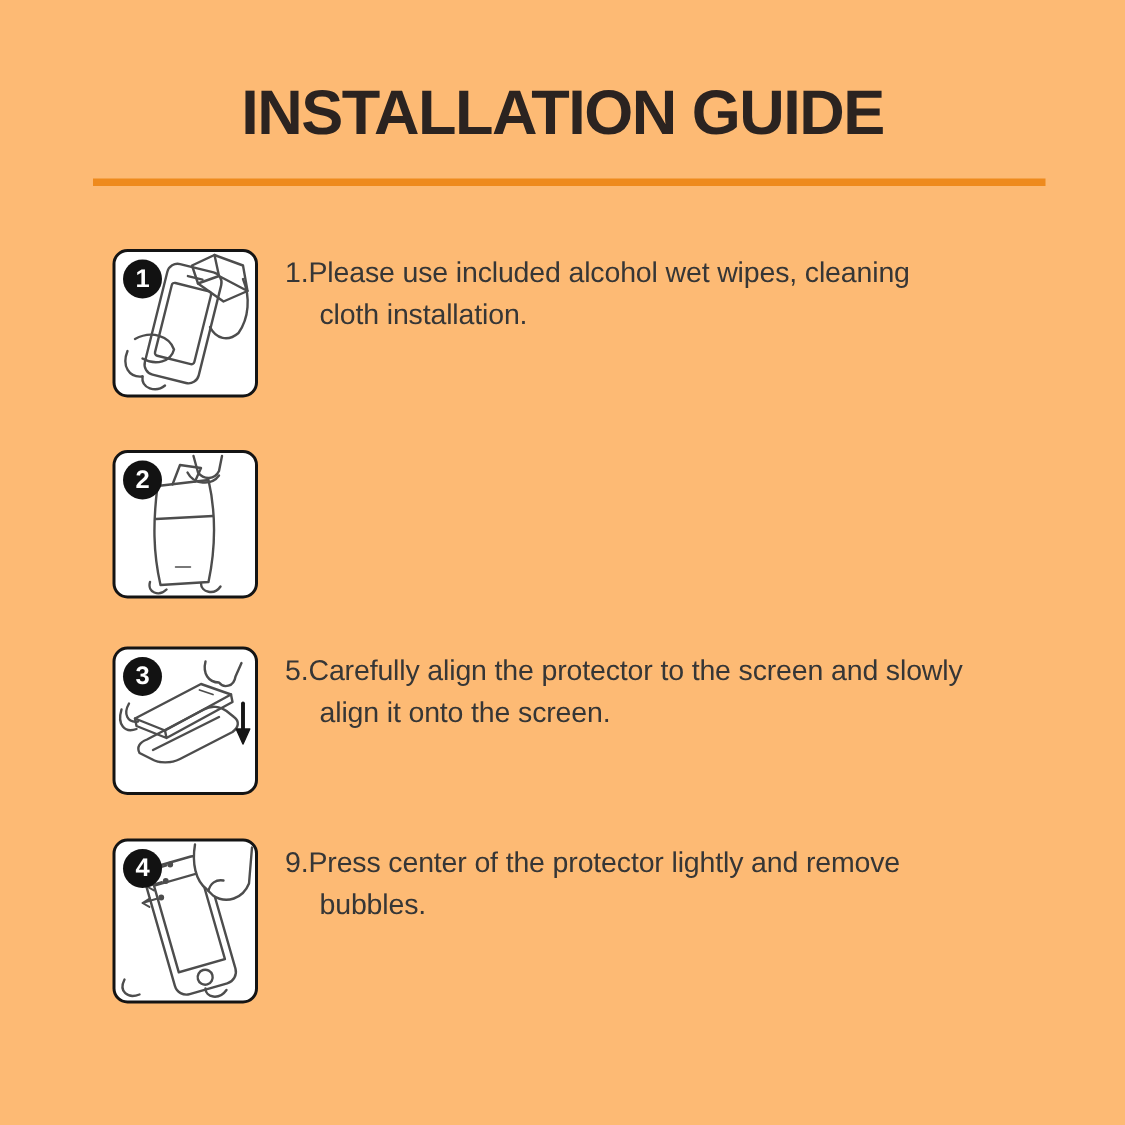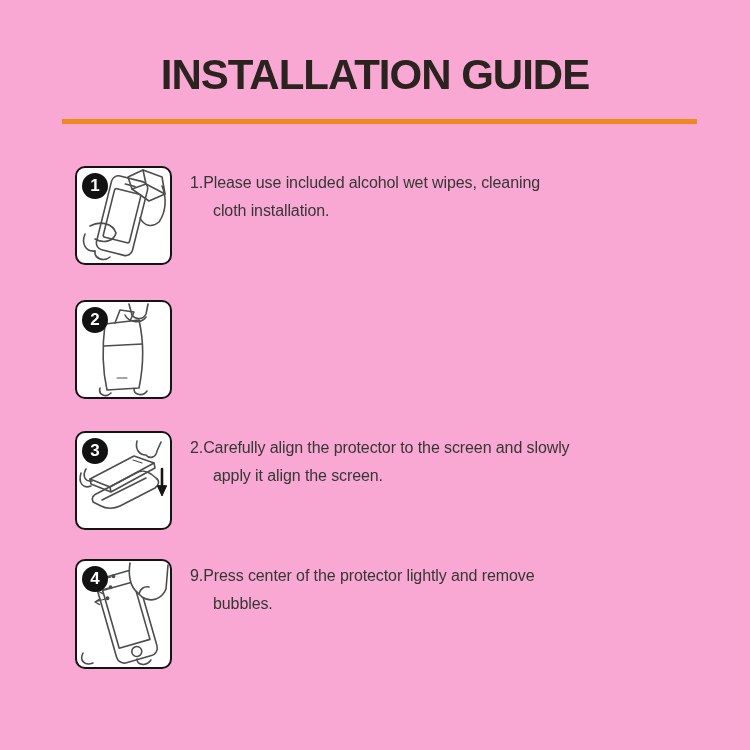--- a/index.html
+++ b/index.html
@@ -1,19 +1,19 @@
 <!DOCTYPE html>
 <html><head>
 <meta charset="utf-8">
 <style>
   html,body{margin:0;padding:0;background:#fff;}
   .page{
     position:relative;
     width:750px;height:750px;
-    background:#f9a8d4;
+    background:#fdba74;
     font-family:"Liberation Sans", sans-serif;
     overflow:hidden;
   }
   .title{
     position:absolute;top:54px;left:0;right:0;
     text-align:center;
     font-size:42px;font-weight:700;letter-spacing:-1px;
     color:#2b2320;line-height:1;
   }
   .divider{
@@ -37,21 +37,21 @@
   .illus-box svg{position:absolute;inset:0;width:100%;height:100%;}
   .badge{
     position:absolute;top:5px;left:5px;z-index:2;
     width:26px;height:26px;border-radius:50%;
     background:#121212;color:#ffffff;
     font-size:17px;font-weight:700;
     display:flex;align-items:center;justify-content:center;
   }
   .step-text{
     width:505px;margin-top:3px;
-    font-size:16px;line-height:28px;
+    font-size:19px;line-height:28px;
     color:#363636;letter-spacing:-0.1px;
   }
   .step-text .line{white-space:nowrap;}
   .step-text .cont{padding-left:23px;}
 </style>
 </head>
 <body>
 
 <div class="page">
 
@@ -115,22 +115,22 @@
           <path d="M9,36 C5,43 8,49 15,48"></path>
           <path d="M60,8 C58,16 62,22 69,22 C72,26 79,25 80,18 L84,9"></path>
           <g stroke="#161616" fill="#161616">
             <line x1="85" y1="36" x2="85" y2="55" stroke-width="2.6"></line>
             <path d="M80.5,53 L85,63 L89.5,53 Z" stroke-width="1"></path>
           </g>
         </g>
       </svg>
     </div>
     <div class="step-text">
-      <div class="line">2.Carefully align the protector to  the screen and slowly</div>
-      <div class="line cont">apply it align the screen.</div>
+      <div class="line">5.Carefully align the protector to  the screen and slowly</div>
+      <div class="line cont">align it onto the screen.</div>
     </div>
   </div>
 
   <div class="step-row row-4">
     <div class="illus-box h106">
       <div class="badge">4</div>
       <svg viewBox="0 0 93 106">
         <g stroke="#4d4d4d" fill="none" stroke-width="1.6" stroke-linecap="round" stroke-linejoin="round">
           <g transform="rotate(-16 50 60)">
             <rect x="30" y="12" width="42" height="88" rx="8"></rect>

